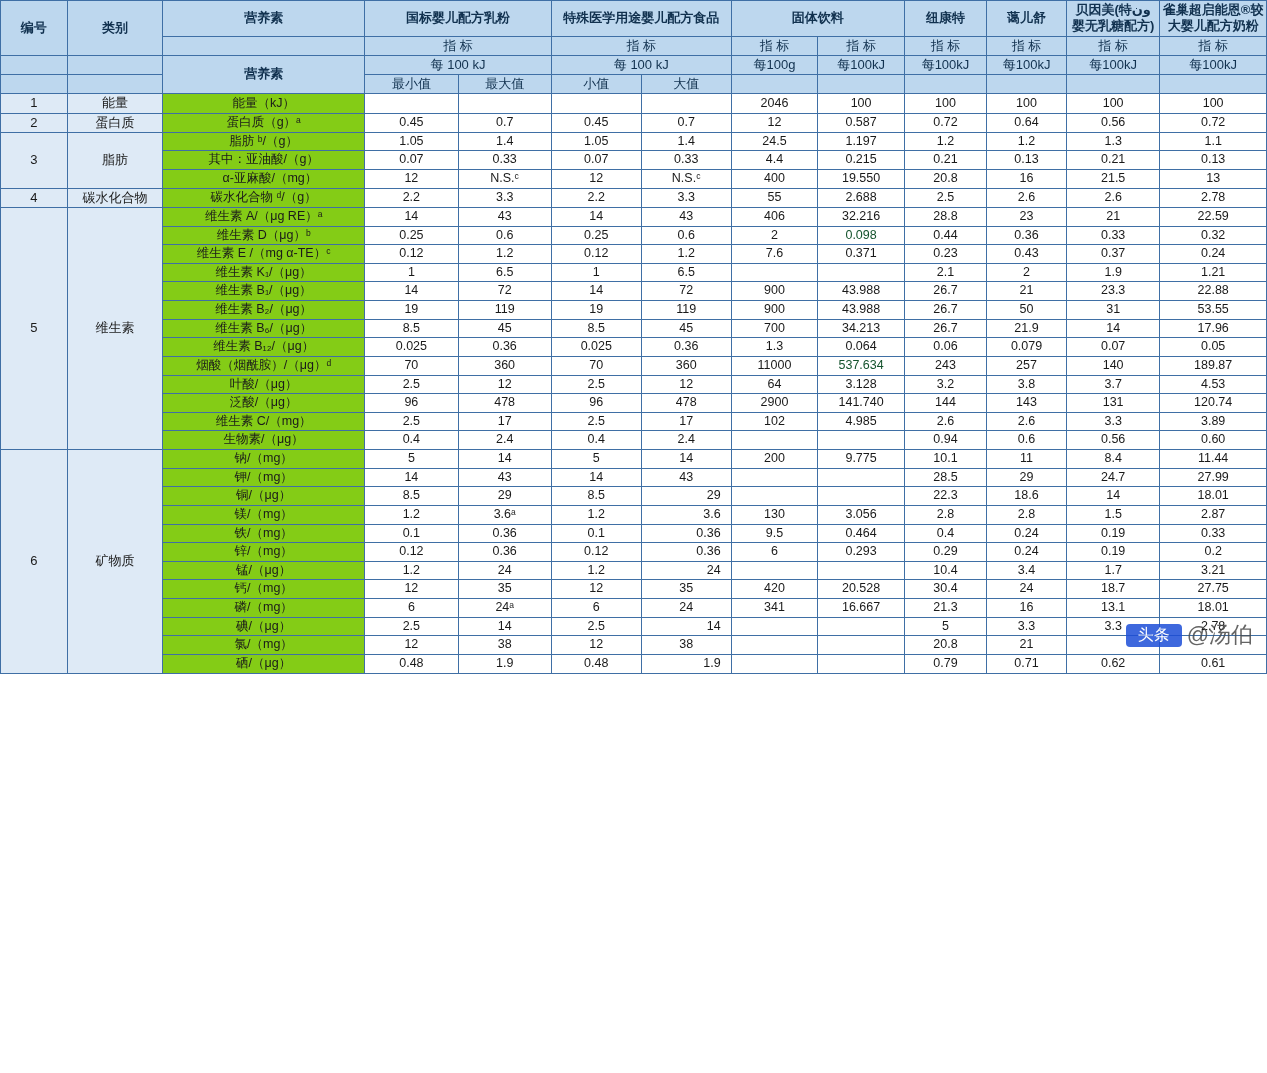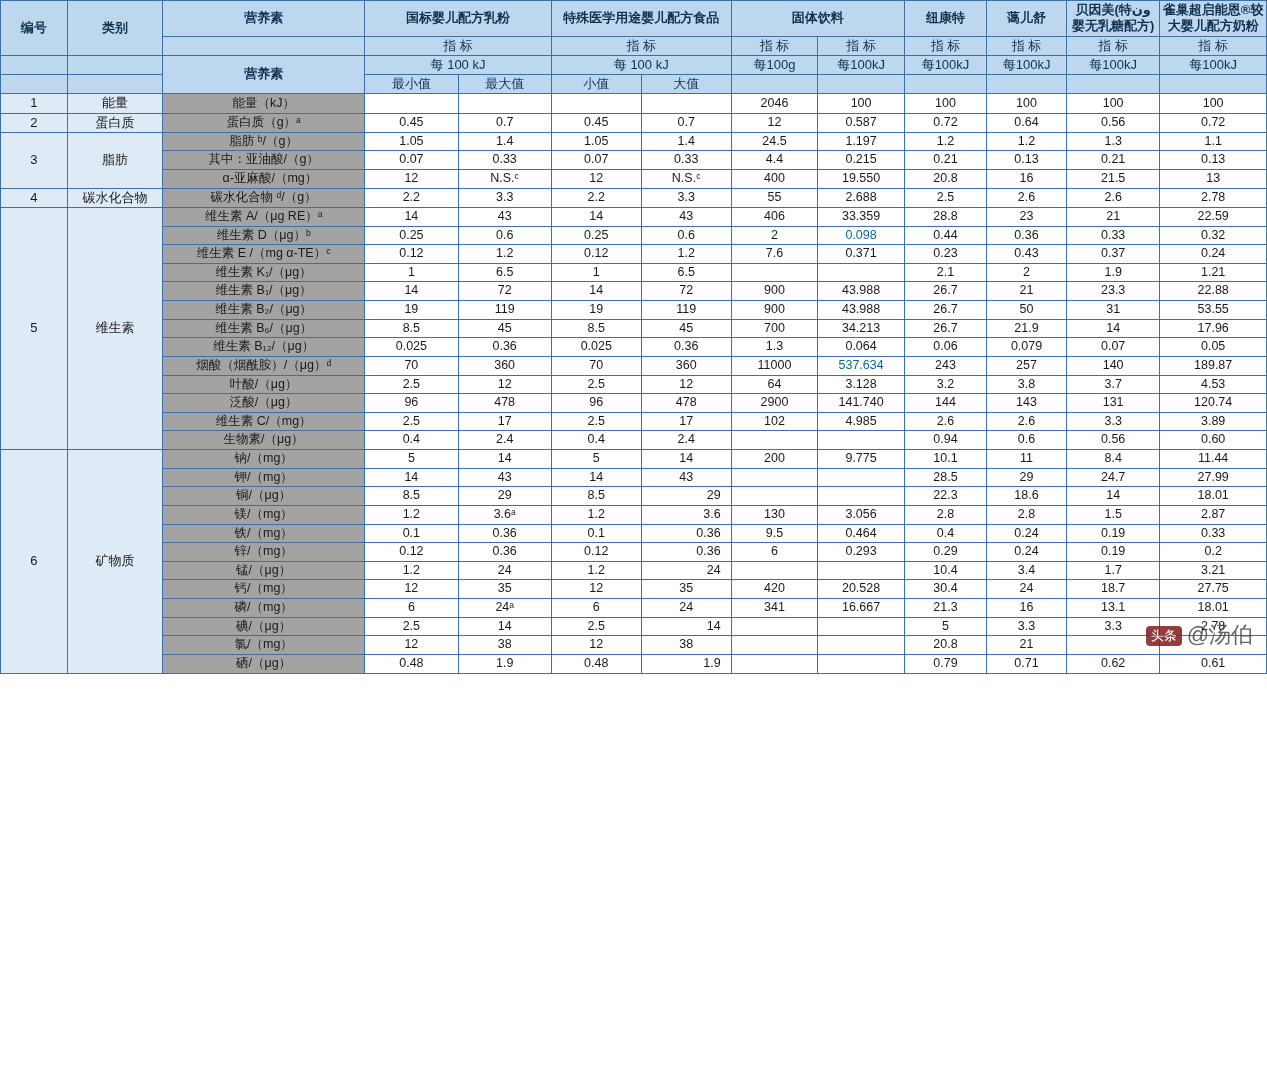--- a/index.html
+++ b/index.html
@@ -58,48 +58,48 @@
   }
   td.idx {
     background: #deeaf6;
     font-size: 13px;
   }
   td.cat {
     background: #deeaf6;
     font-size: 13px;
   }
   td.nut {
-    background: #a3a3a3;
+    background: #84cc16;
     text-align: left;
     padding-left: 8px;
     font-size: 12.5px;
   }
   td.val {
     background: #ffffff;
     font-size: 12.5px;
   }
   td.val.right { text-align: right; padding-right: 10px; }
-  td.val.red { color: #0369a1; }
+  td.val.red { color: #14532d; }
   .watermark {
     position: absolute;
     right: 14px;
     bottom: 24px;
     font-size: 22px;
     color: #4a4a4a;
     font-family: "Liberation Sans", sans-serif;
     opacity: 0.85;
     pointer-events: none;
   }
   .wm-badge {
     display: inline-block;
-    background: #7f1d1d;
+    background: #1d4ed8;
     color: #fff;
     border-radius: 4px;
-    padding: 1px 5px;
-    font-size: 13px;
+    padding: 1px 12px;
+    font-size: 16px;
     margin-right: 5px;
     vertical-align: middle;
   }
   .wrap { position: relative; width: 1267px; }
 </style>
 </head>
 <body>
 
 <div class="wrap">
 <table class="nutri">
@@ -259,21 +259,21 @@
         </tr>
         <tr>
           <td class="idx" rowspan="13">5</td>
           <td class="cat" rowspan="13">维生素</td>
           <td class="nut">维生素 A/（μg RE）ᵃ</td>
           <td class="val">14</td>
           <td class="val">43</td>
           <td class="val">14</td>
           <td class="val">43</td>
           <td class="val">406</td>
-          <td class="val">33.359</td>
+          <td class="val">32.216</td>
           <td class="val">28.8</td>
           <td class="val">23</td>
           <td class="val">21</td>
           <td class="val">22.59</td>
         </tr>
         <tr>
           <td class="nut">维生素 D（μg）ᵇ</td>
           <td class="val">0.25</td>
           <td class="val">0.6</td>
           <td class="val">0.25</td>

